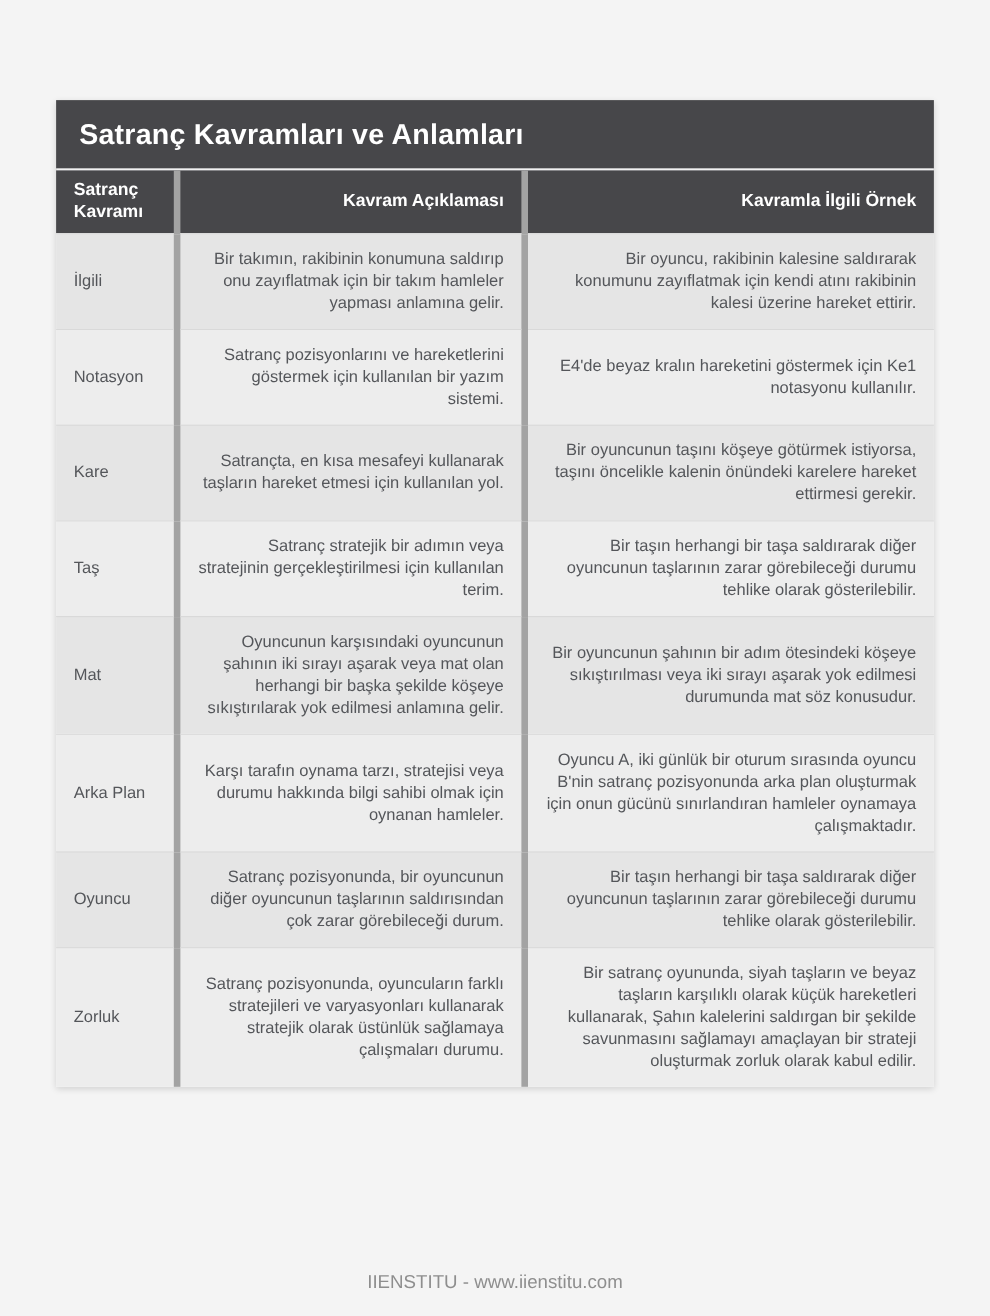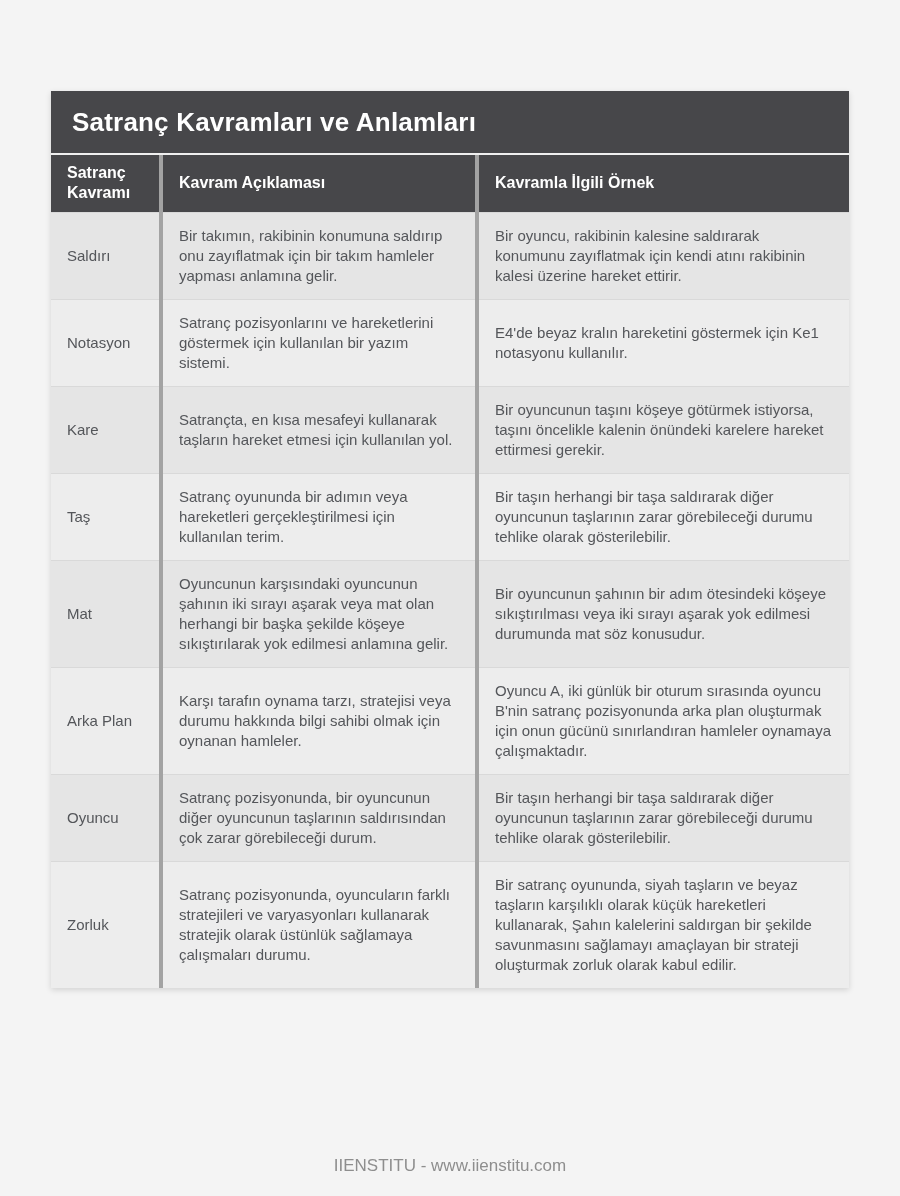--- a/index.html
+++ b/index.html
@@ -45,21 +45,22 @@
     font-size: 16px;
     font-weight: bold;
     text-align: left;
     vertical-align: middle;
     padding: 8px 16px;
     height: 57px;
     line-height: 20px;
   }
   table.concepts th + th,
   table.concepts td + td {
-    border-left: 4px solid #a3a3a3;
+    border-left: 6px solid #a3a3a3;
+    text-align: right;
   }
   table.concepts tbody td {
     padding: 13px 16px;
     vertical-align: middle;
     border-top: 1px solid #d9d9d9;
     background: #e5e5e5;
   }
   table.concepts tbody tr:nth-child(even) td {
     background: #ededed;
   }
@@ -87,37 +88,37 @@
       </colgroup>
       <thead>
         <tr>
           <th>Satranç Kavramı</th>
           <th>Kavram Açıklaması</th>
           <th>Kavramla İlgili Örnek</th>
         </tr>
       </thead>
       <tbody>
           <tr>
-    <td class="term">Saldırı</td>
+    <td class="term">İlgili</td>
     <td>Bir takımın, rakibinin konumuna saldırıp onu zayıflatmak için bir takım hamleler yapması anlamına gelir.</td>
     <td>Bir oyuncu, rakibinin kalesine saldırarak konumunu zayıflatmak için kendi atını rakibinin kalesi üzerine hareket ettirir.</td>
   </tr>
           <tr>
     <td class="term">Notasyon</td>
     <td>Satranç pozisyonlarını ve hareketlerini göstermek için kullanılan bir yazım sistemi.</td>
     <td>E4'de beyaz kralın hareketini göstermek için Ke1 notasyonu kullanılır.</td>
   </tr>
           <tr>
     <td class="term">Kare</td>
     <td>Satrançta, en kısa mesafeyi kullanarak taşların hareket etmesi için kullanılan yol.</td>
     <td>Bir oyuncunun taşını köşeye götürmek istiyorsa, taşını öncelikle kalenin önündeki karelere hareket ettirmesi gerekir.</td>
   </tr>
           <tr>
     <td class="term">Taş</td>
-    <td>Satranç oyununda bir adımın veya hareketleri gerçekleştirilmesi için kullanılan terim.</td>
+    <td>Satranç stratejik bir adımın veya stratejinin gerçekleştirilmesi için kullanılan terim.</td>
     <td>Bir taşın herhangi bir taşa saldırarak diğer oyuncunun taşlarının zarar görebileceği durumu tehlike olarak gösterilebilir.</td>
   </tr>
           <tr>
     <td class="term">Mat</td>
     <td>Oyuncunun karşısındaki oyuncunun şahının iki sırayı aşarak veya mat olan herhangi bir başka şekilde köşeye sıkıştırılarak yok edilmesi anlamına gelir.</td>
     <td>Bir oyuncunun şahının bir adım ötesindeki köşeye sıkıştırılması veya iki sırayı aşarak yok edilmesi durumunda mat söz konusudur.</td>
   </tr>
           <tr>
     <td class="term">Arka Plan</td>
     <td>Karşı tarafın oynama tarzı, stratejisi veya durumu hakkında bilgi sahibi olmak için oynanan hamleler.</td>

